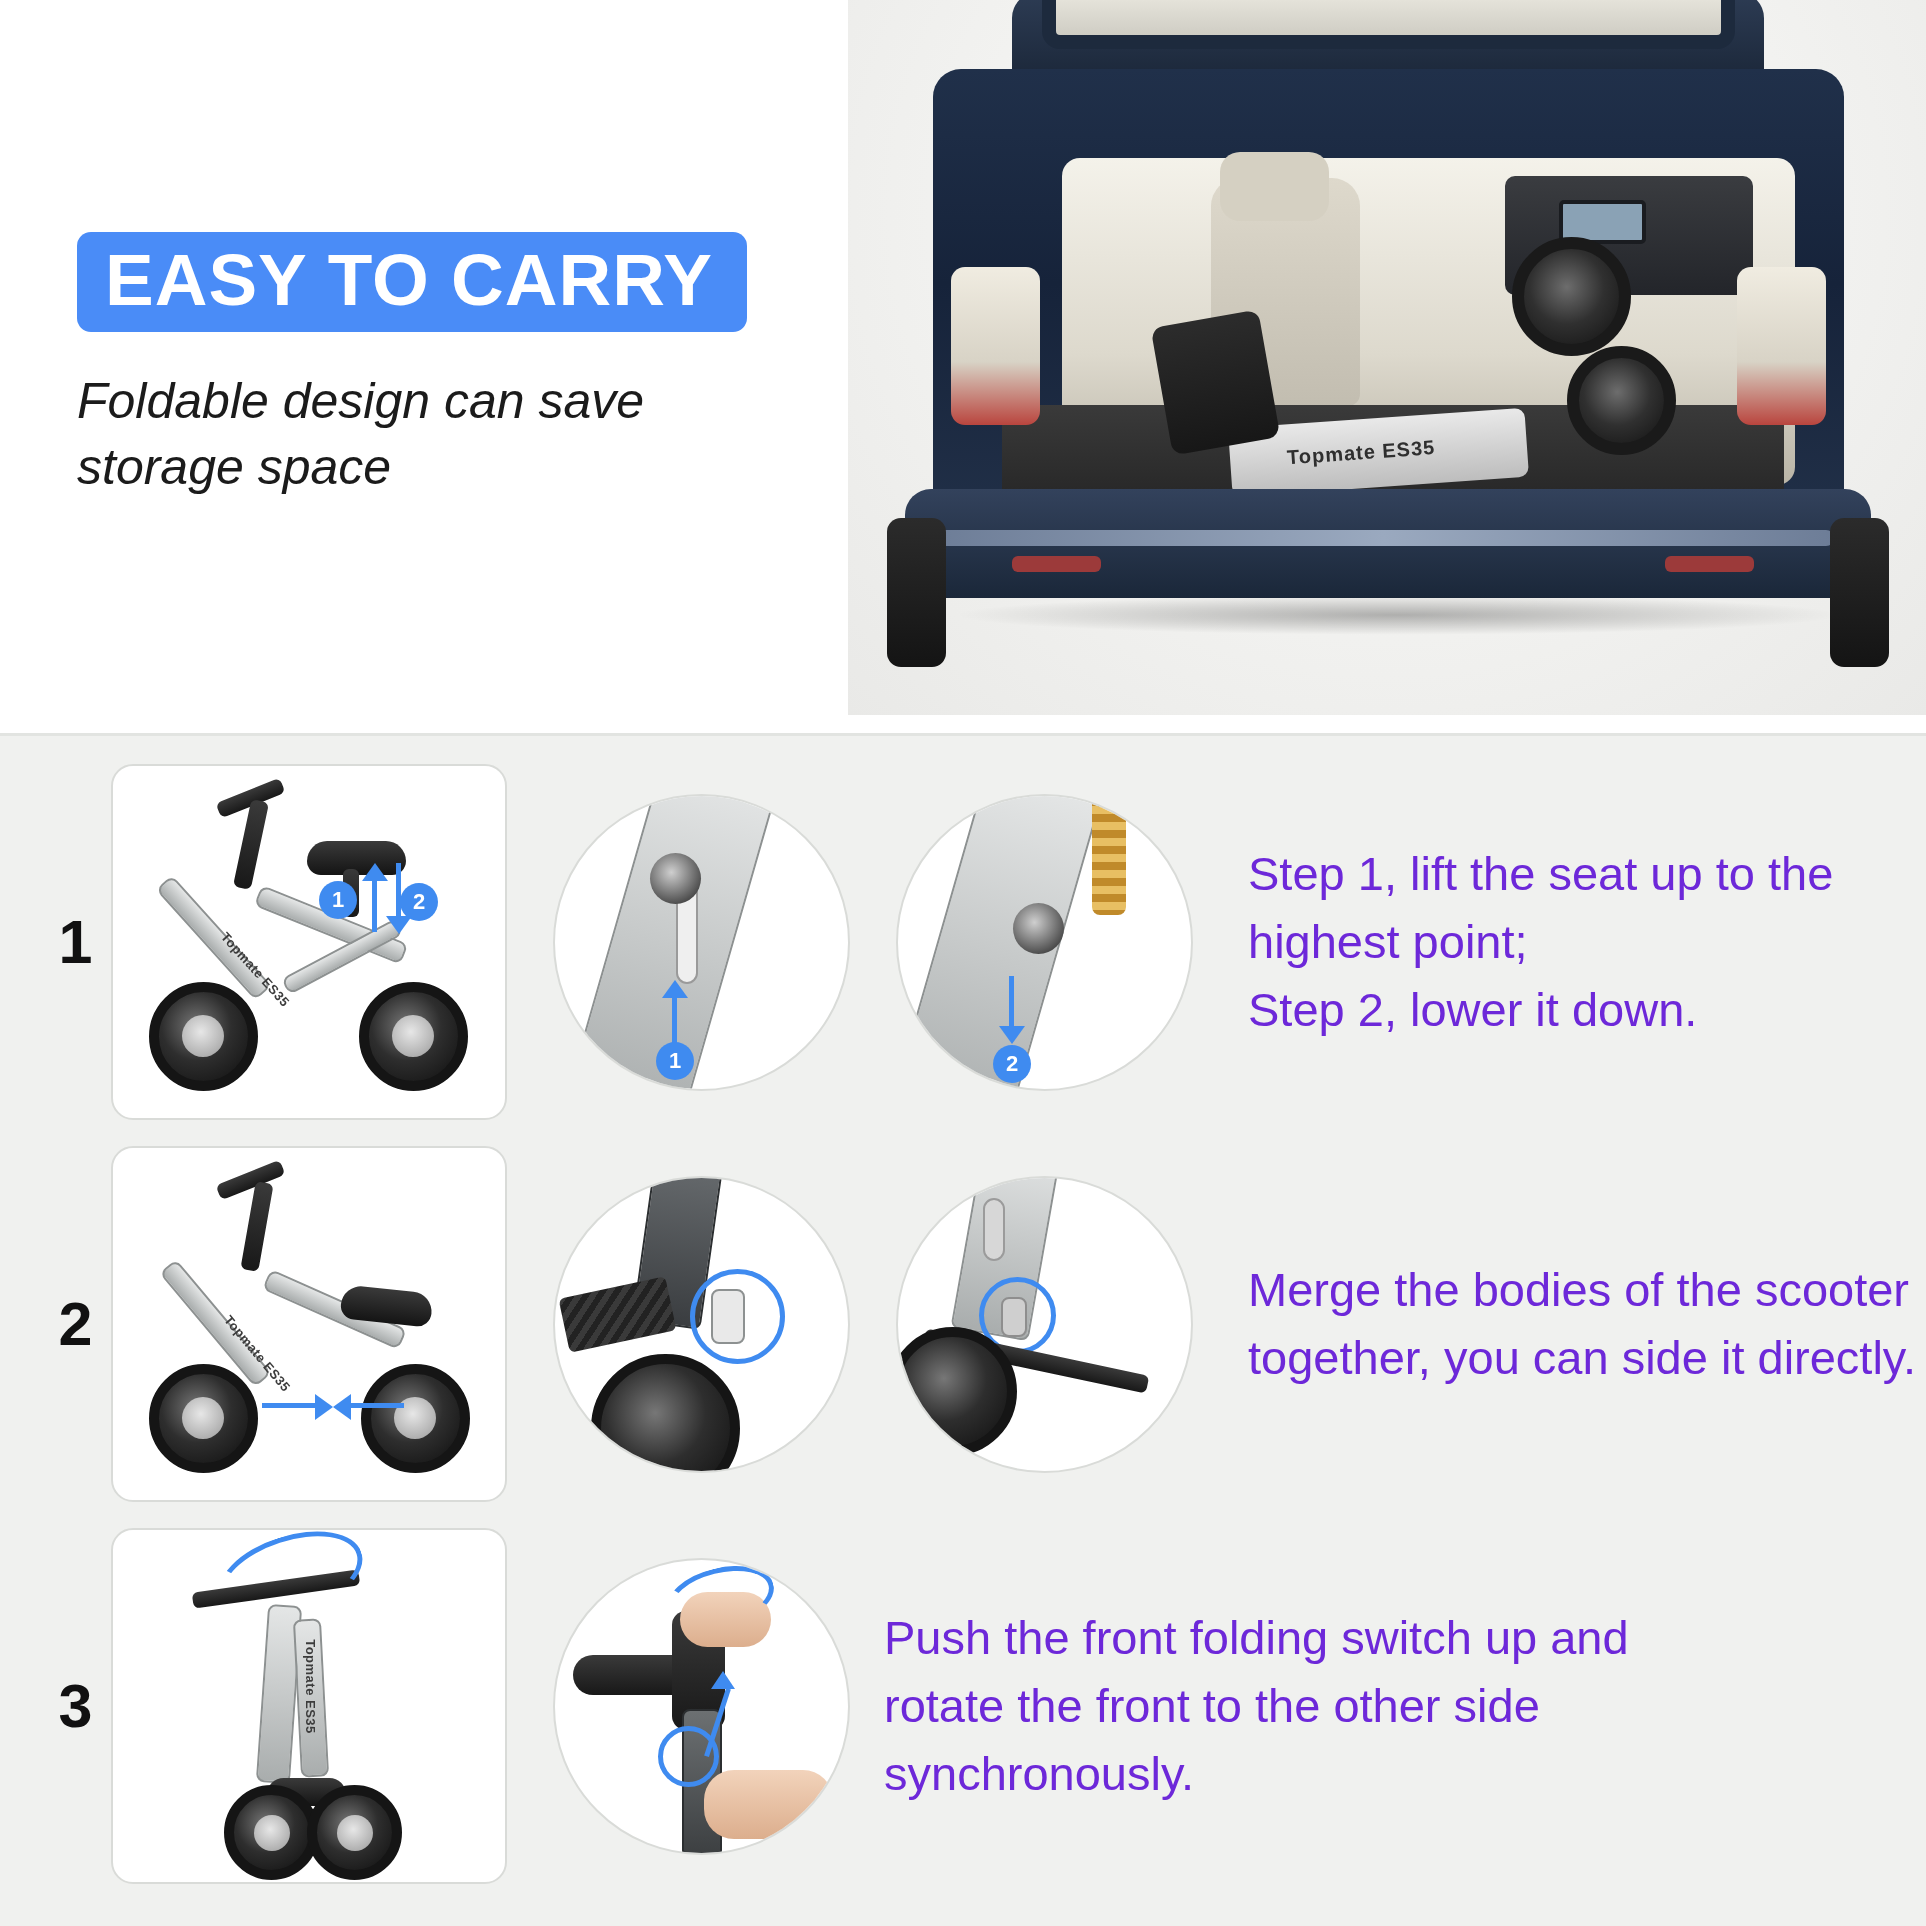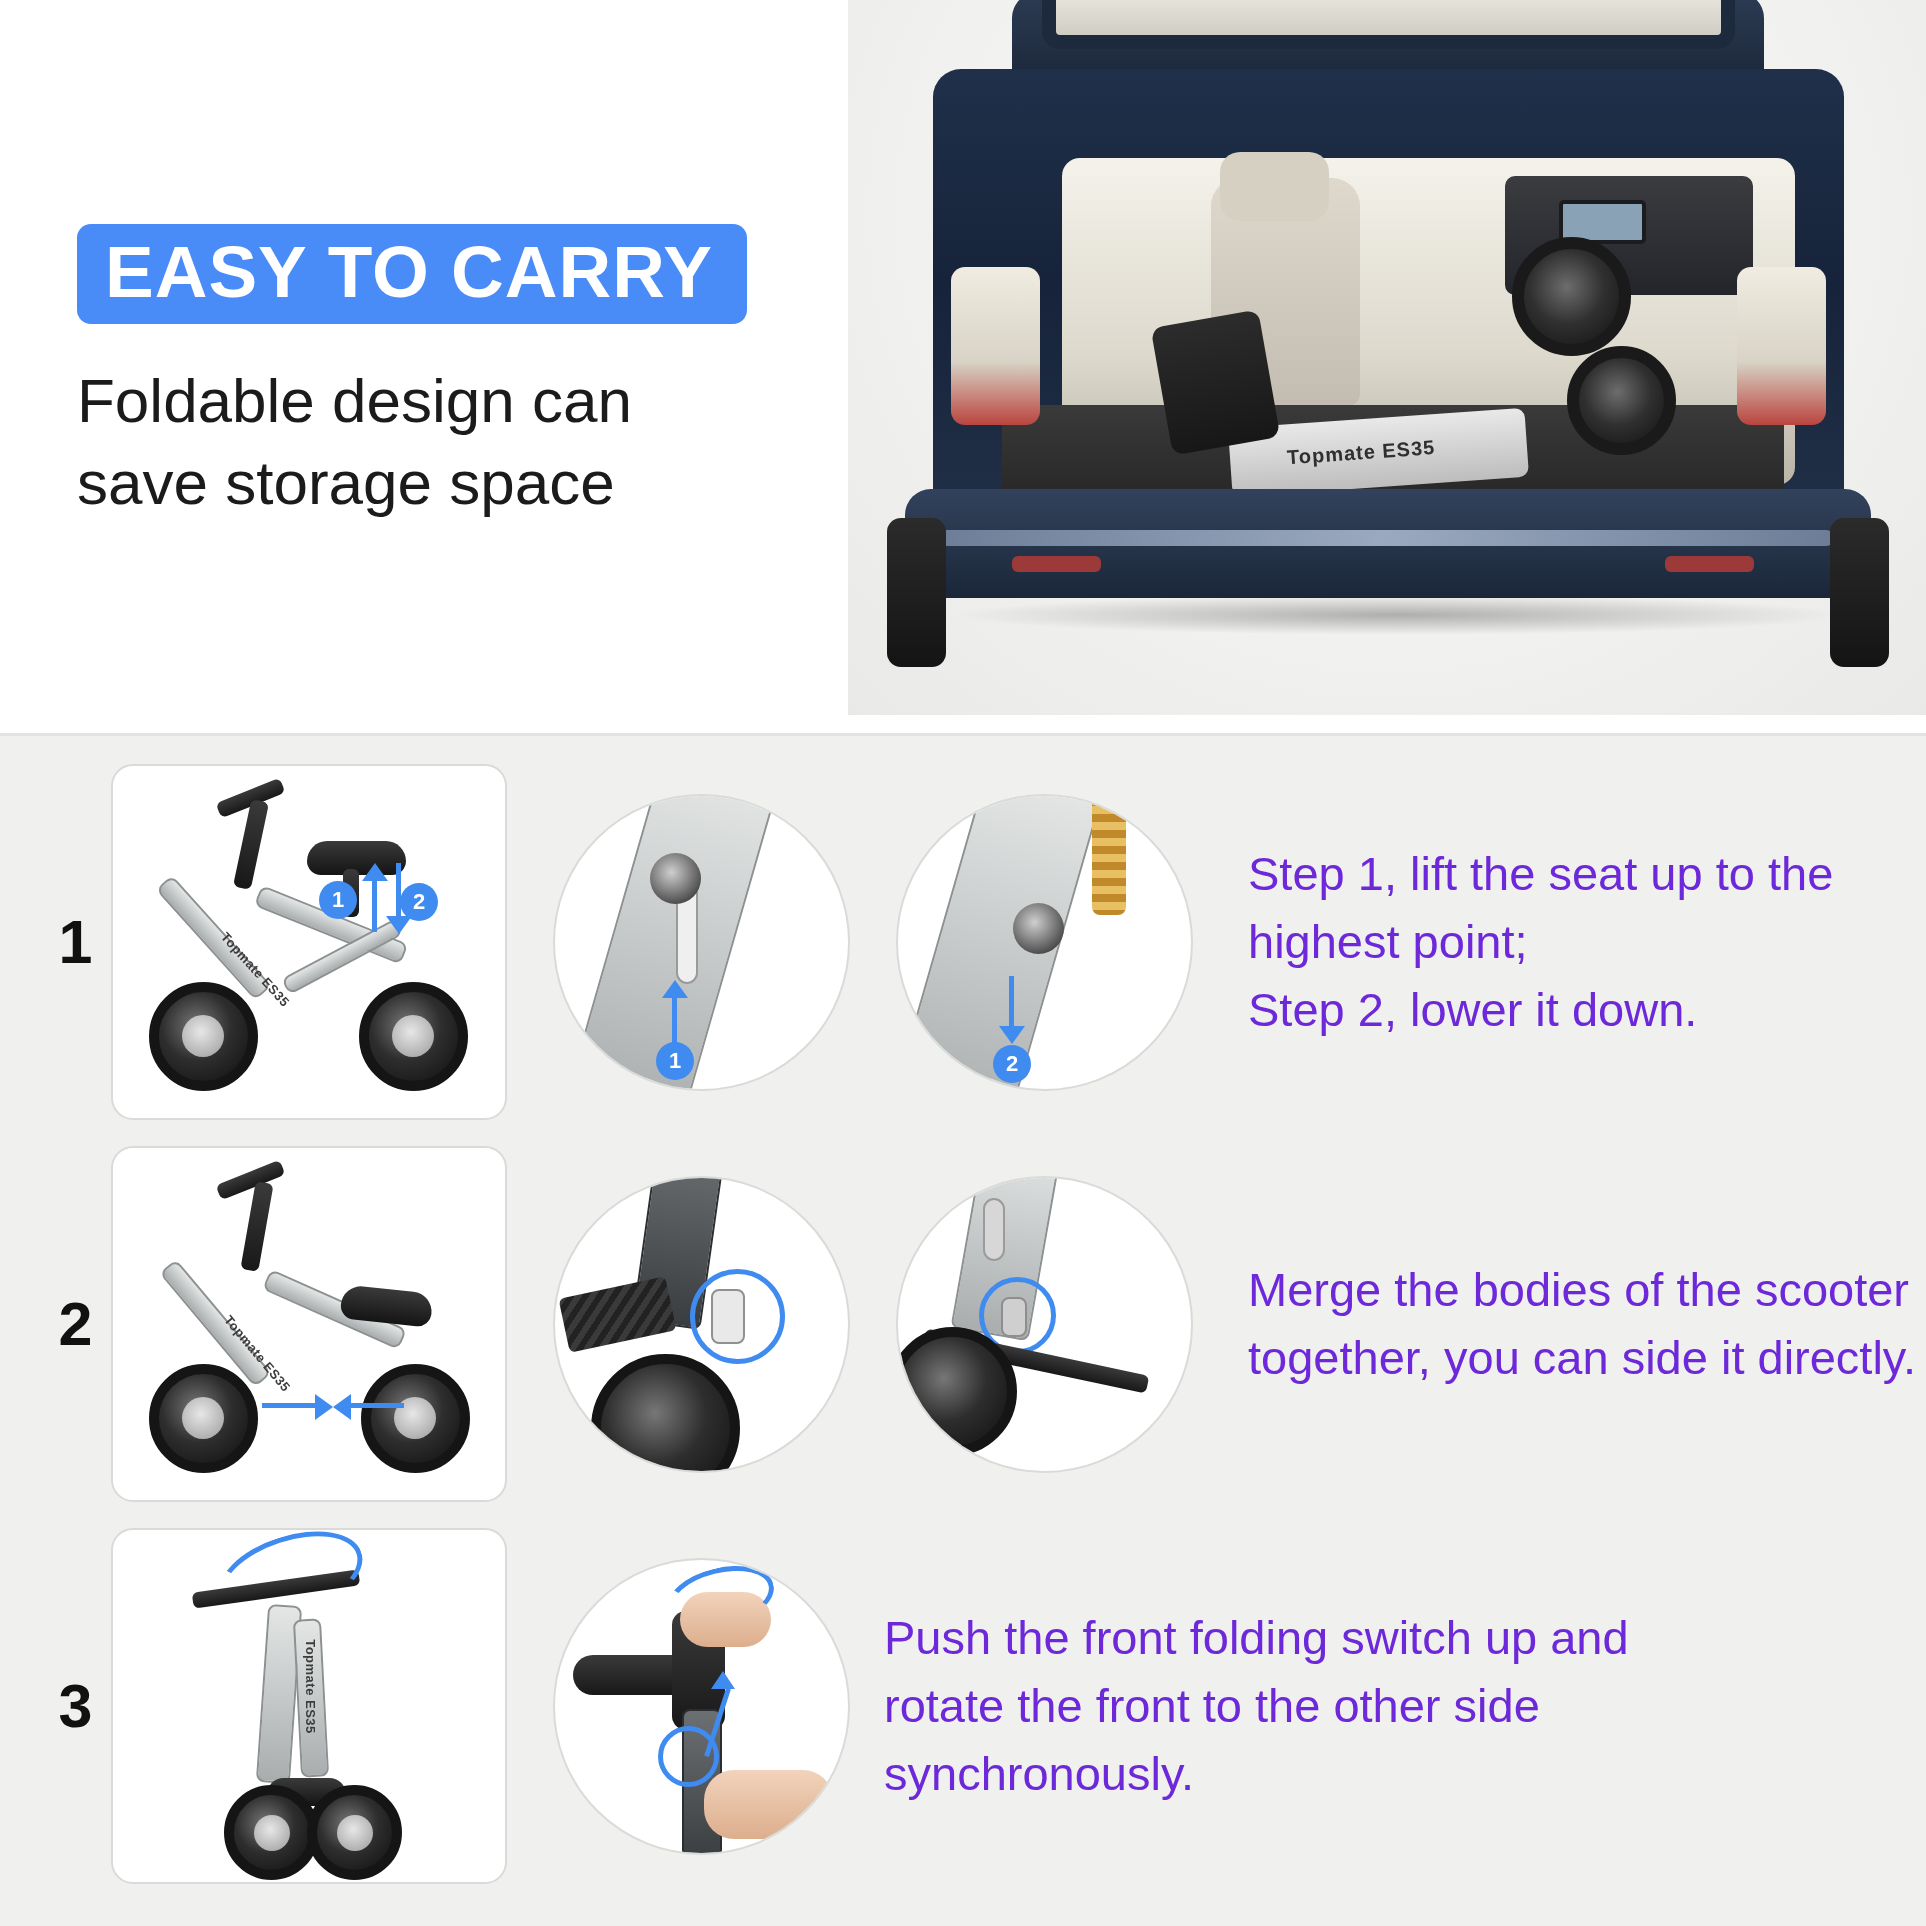--- a/index.html
+++ b/index.html
@@ -20,37 +20,38 @@
   
   .top {
     position: relative;
     width: 1927px;
     height: 733px;
     background: #ffffff;
   }
   .headline-wrap {
     position: absolute;
     left: 77px;
-    top: 224px;
+    top: 232px;
     width: 812px;
   }
   .headline-badge {
     display: inline-block;
     background: #4a8cf7;
     color: #ffffff;
     font-size: 73px;
     font-weight: bold;
     letter-spacing: 1px;
     padding: 10px 34px 14px 28px;
     border-radius: 14px;
     line-height: 1.04;
   }
   .subhead {
     margin-top: 36px;
-    font-size: 62px;
+    font-size: 50px;
+    font-style: italic;
     color: #1b1b1b;
     line-height: 1.32;
     max-width: 693px;
   }
 
   
   .car-photo {
     position: absolute;
     right: 0;
     top: 0;

